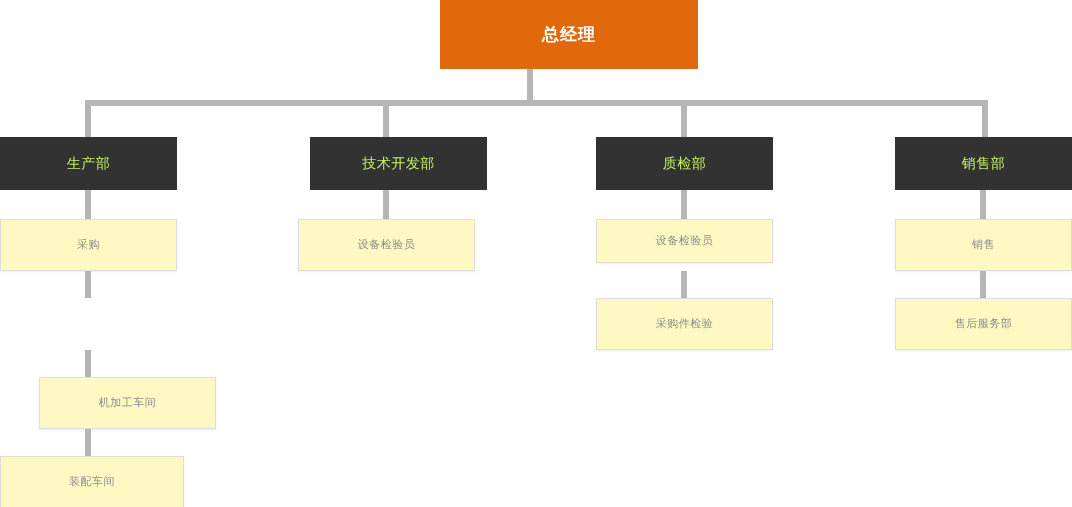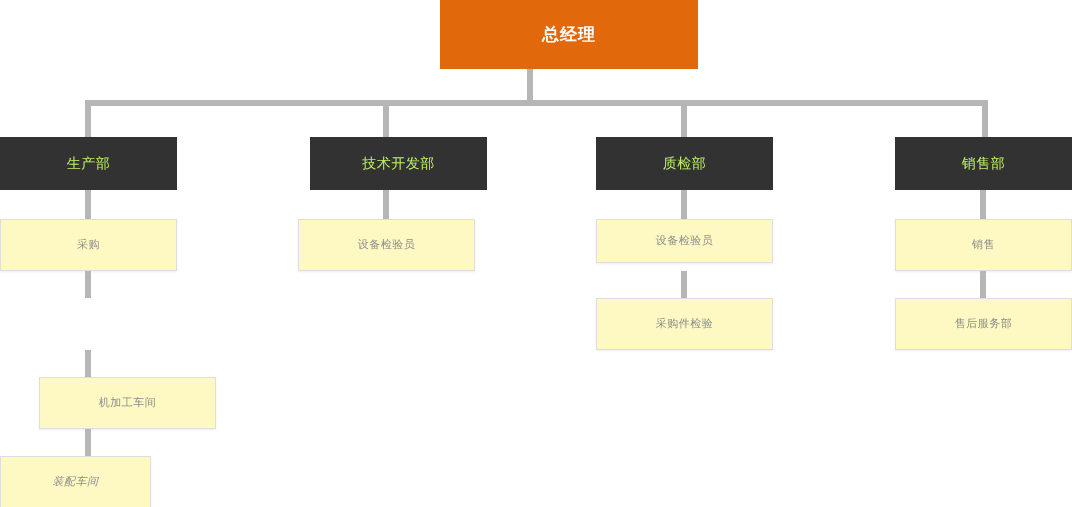--- a/index.html
+++ b/index.html
@@ -89,21 +89,21 @@
   </div>
 
   <div class="conn" style="left:85px; top:271px; width:6px; height:27px;"></div>
 
   <div class="conn" style="left:85px; top:350px; width:6px; height:27px;"></div>
   <div class="node node-leaf" style="left:0px; top:377px; width:177px; height:52px;margin-left:39px;">
     <span>机加工车间</span>
   </div>
 
   <div class="conn" style="left:85px; top:429px; width:6px; height:27px;"></div>
-  <div class="node node-leaf" style="left:0px; top:456px; width:151px; height:52px;font-style:italic;">
+  <div class="node node-leaf" style="left:0px; top:456px; width:184px; height:52px;">
     <span>装配车间</span>
   </div>
 
   <div class="node node-dept" style="left:310px; top:137px; width:177px; height:53px;">
     <span>技术开发部</span>
   </div>
 
   <div class="conn" style="left:383px; top:190px; width:6px; height:29px;"></div>
   <div class="node node-leaf" style="left:298px; top:219px; width:177px; height:52px;">
     <span>设备检验员</span>

